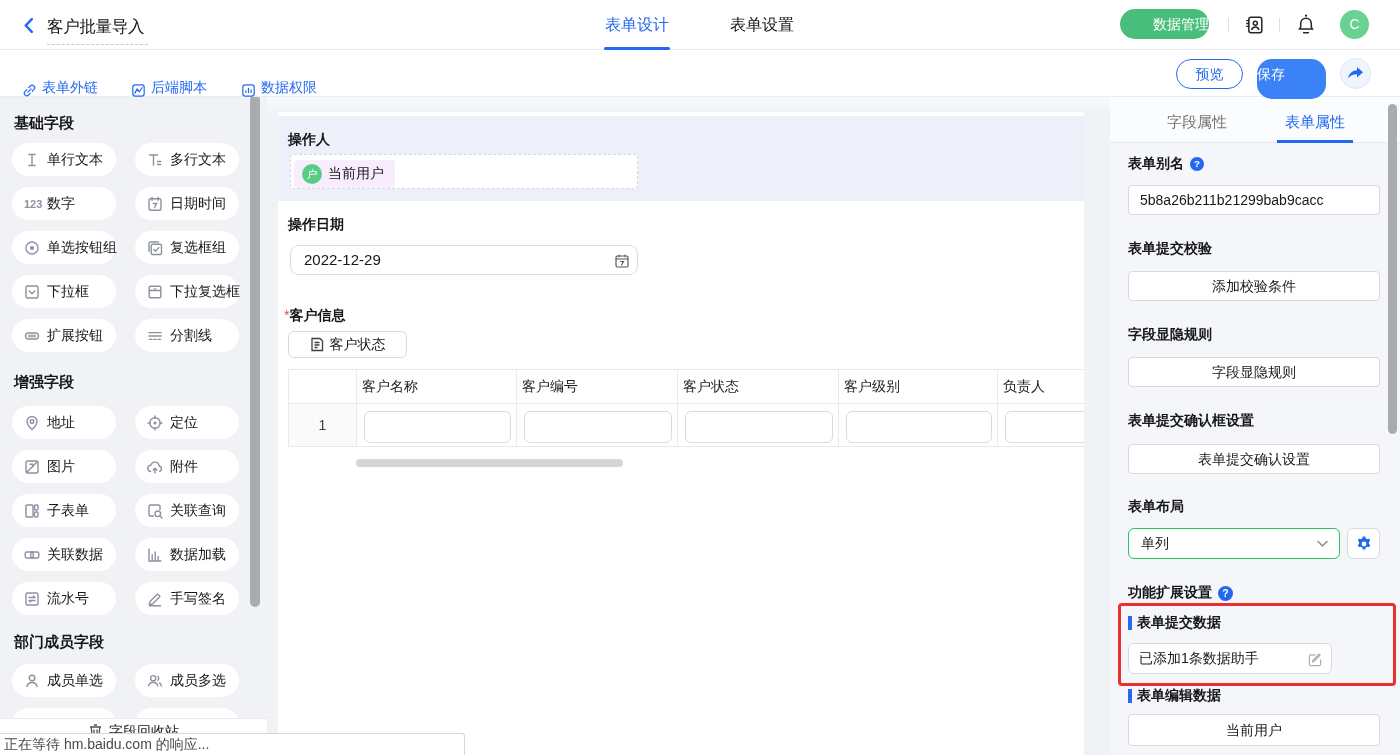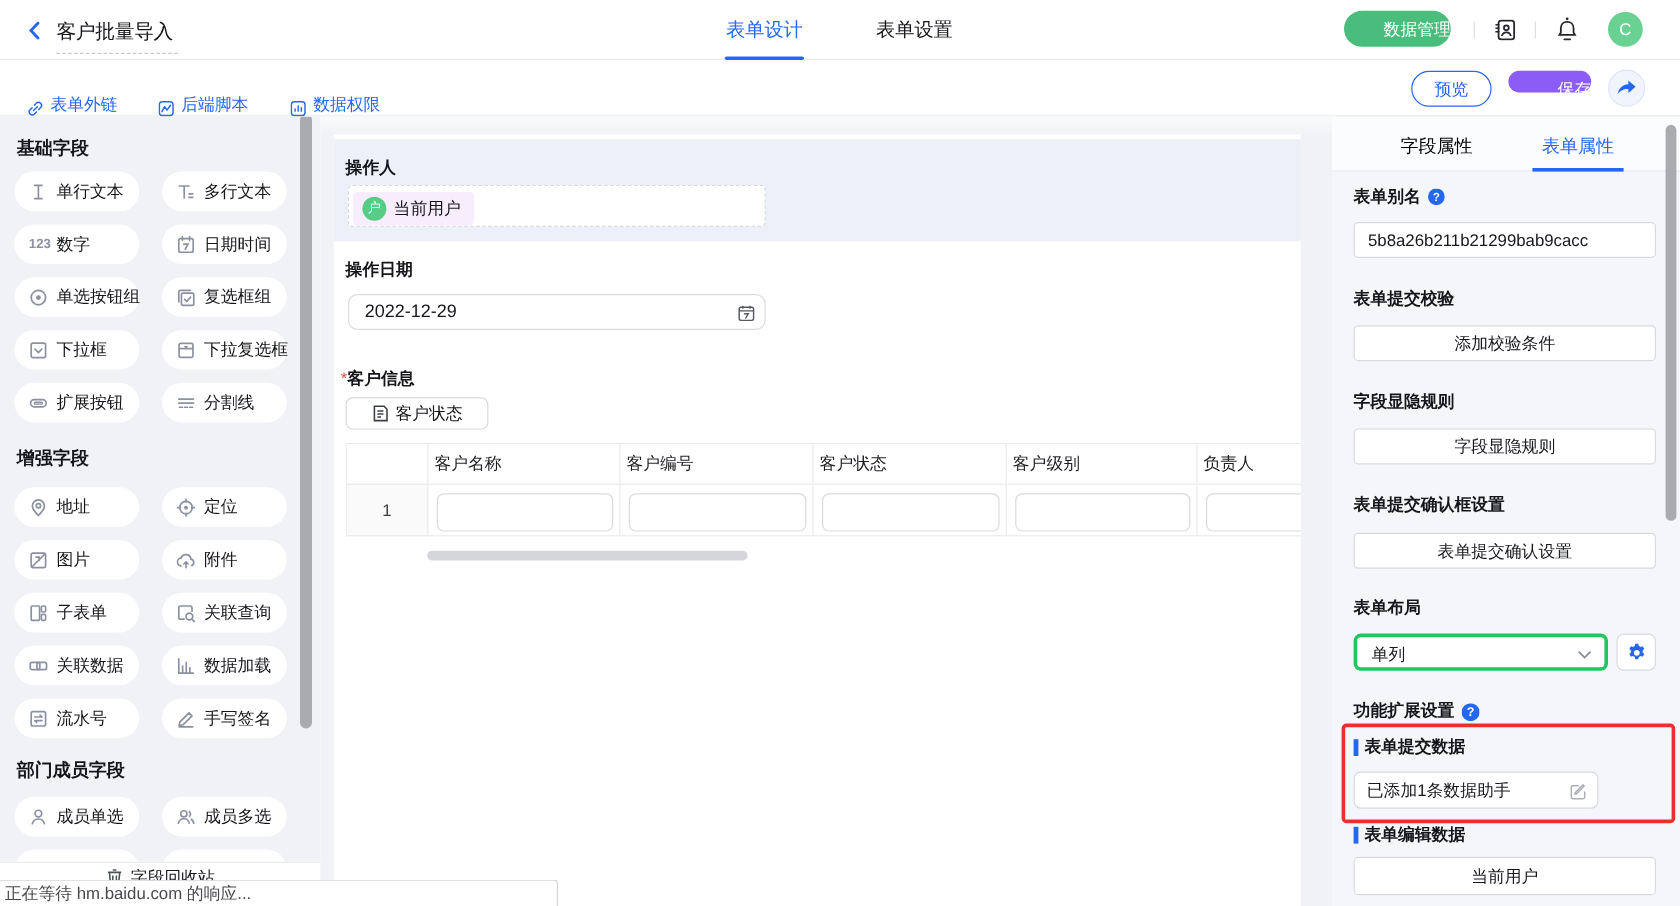--- a/index.html
+++ b/index.html
@@ -11,21 +11,21 @@
 .tab{position:absolute;top:15px;font-size:16px;color:#15161a}
 .tab.on{color:#2468f2}
 #tabline{position:absolute;left:604px;top:47px;width:66px;height:3px;background:#2468f2;border-radius:2px}
 #btn-data{position:absolute;left:1120px;top:9px;width:89px;height:30px;border-radius:15px;background:#49be7c;color:#fff;text-align:right;line-height:30px}
 .hdiv{position:absolute;top:18px;width:1px;height:14px;background:#dcdee1}
 #avatar{position:absolute;left:1340px;top:10px;width:29px;height:29px;border-radius:50%;background:#69d192;color:#fff;text-align:center;line-height:29px;font-size:14px}
 
 #toolbar{position:absolute;left:0;top:50px;width:1400px;height:47px;background:#fff;border-bottom:1px solid #ecedf0;z-index:4}
 .tlink{position:absolute;top:0;height:47px;display:flex;align-items:flex-end;gap:6px;color:#2468f2}
 #btn-preview{position:absolute;left:1176px;top:9px;width:67px;height:30px;border:1px solid #2468f2;border-radius:15px;color:#2468f2;background:#fff;text-align:center;line-height:28px}
-#btn-save{position:absolute;left:1257px;top:9px;width:69px;height:18px;border-radius:15px;color:#fff;background:#8b5cf6;text-align:right;line-height:30px}
+#btn-save{position:absolute;left:1257px;top:9px;width:69px;height:40px;border-radius:15px;color:#fff;background:#3b82f6;text-align:left;line-height:30px}
 #btn-share{position:absolute;left:1340px;top:8px;width:31px;height:31px;border-radius:50%;background:#f0f4fd;border:1px solid #dde6f9;display:flex;align-items:center;justify-content:center}
 
 #sidebar{position:absolute;left:0;top:97px;width:267px;height:658px;background:#f0f2f6;overflow:hidden}
 .shead{position:absolute;left:14px;font-size:15px;font-weight:bold;color:#15161a}
 .pill{position:absolute;width:104px;height:33px;background:#fff;border-radius:17px;display:flex;align-items:center;padding-left:12px;gap:7px;color:#15161a;white-space:nowrap}
 .pill svg{flex:none}
 .c1{left:12px}.c2{left:135px}
 #recyc{position:absolute;left:0;top:621px;width:267px;height:37px;background:#fff;border-top:1px solid #e8eaed;display:flex;align-items:flex-start;justify-content:center;gap:6px;color:#15161a;padding-top:4px}
 #sb-scroll{position:absolute;left:250px;top:-2px;width:10px;height:512px;border-radius:5px;background:#a9abae;z-index:3}
 
@@ -46,21 +46,21 @@
 .cinput{position:absolute;left:7px;top:7px;right:5px;height:32px;border:1px solid #d9dbde;border-radius:6px;background:#fff}
 #hscroll{position:absolute;left:77.5px;top:346.5px;width:267px;height:8px;border-radius:4px;background:#d4d5d8}
 
 #panel{position:absolute;left:1110px;top:97px;width:290px;height:658px;background:#f5f6f9}
 #ptabs{position:absolute;left:0;top:0;width:290px;height:46px;border-bottom:1px solid #e7e9ec;background:#fbfcfd}
 .ptab{position:absolute;top:16px;font-size:15px}
 #ptabline{position:absolute;left:167px;top:43px;width:76px;height:3px;background:#2468f2}
 .plabel{position:absolute;left:18px;font-weight:bold;font-size:14px;color:#15161a;display:flex;align-items:center;gap:6px}
 .pbtn{position:absolute;left:18px;width:252px;height:30px;background:#fff;border:1px solid #d8dadd;border-radius:4px;text-align:center;line-height:28px;color:#17181c}
 #alias{position:absolute;left:18px;top:88px;width:252px;height:30px;background:#fff;border:1px solid #d8dadd;border-radius:4px;line-height:28px;padding-left:11px;font-size:14px;color:#17181c}
-#layoutsel{position:absolute;left:18px;top:431px;width:212px;height:31px;background:#fff;border:3px solid #22c55e;border-radius:6px;line-height:29px;padding-left:12px;color:#17181c}
+#layoutsel{position:absolute;left:18px;top:431px;width:212px;height:31px;background:#fff;border:1px solid #22c55e;border-radius:6px;line-height:29px;padding-left:12px;color:#17181c}
 #gearbtn{position:absolute;left:237px;top:431px;width:33px;height:31px;background:#fff;border:1px solid #d8dadd;border-radius:6px;display:flex;align-items:center;justify-content:center}
 #redbox{position:absolute;left:8px;top:506px;width:278px;height:83px;border:3px solid #e8312f;border-radius:4px}
 .bartit{position:absolute;left:18px;display:flex;align-items:center;gap:5px;font-weight:bold;color:#15161a}
 .bluebar{width:4px;height:14px;background:#2468f2}
 #datainput{position:absolute;left:18px;top:546px;width:204px;height:31px;background:#fff;border:1px solid #d8dadd;border-radius:6px;line-height:29px;padding-left:10px;color:#17181c}
 #pn-scroll{position:absolute;left:278px;top:7px;width:9px;height:330px;border-radius:4.5px;background:#a9abae;z-index:3}
 
 #statustip{position:absolute;left:0;top:733px;width:465px;height:39px;background:#fff;border:1px solid #d6d6d6;border-left:none;border-bottom:none;border-top-right-radius:3px;line-height:21px;padding-left:4px;color:#48494c;font-size:14px;z-index:9}
 </style></head>
 <body>
@@ -272,21 +272,21 @@
       <div class="tcell bc" style="left:709px;top:34px;width:160px;height:44px">
           <div class="cinput"></div>
         </div>
     </div>
     <div id="hscroll"></div>
   </div>
 </div>
 
 <div id="panel">
   <div id="ptabs">
-    <div class="ptab" style="left:57px;color:#000000">字段属性</div>
+    <div class="ptab" style="left:57px;color:#737373">字段属性</div>
     <div class="ptab" style="left:175px;color:#2468f2">表单属性</div>
     <div id="ptabline"></div>
   </div>
   <div id="pbody">
     <div class="plabel" style="top:58px">表单别名 <svg width="14" height="14" viewBox="0 0 15 15">
           <circle cx="7.5" cy="7.5" r="7.5" fill="#2468f2"></circle>
           <text x="7.5" y="11" font-size="10.5" font-weight="bold" fill="#fff" text-anchor="middle">?</text>
         </svg></div>
     <div id="alias">5b8a26b211b21299bab9cacc</div>
     <div class="plabel" style="top:143px">表单提交校验</div>

